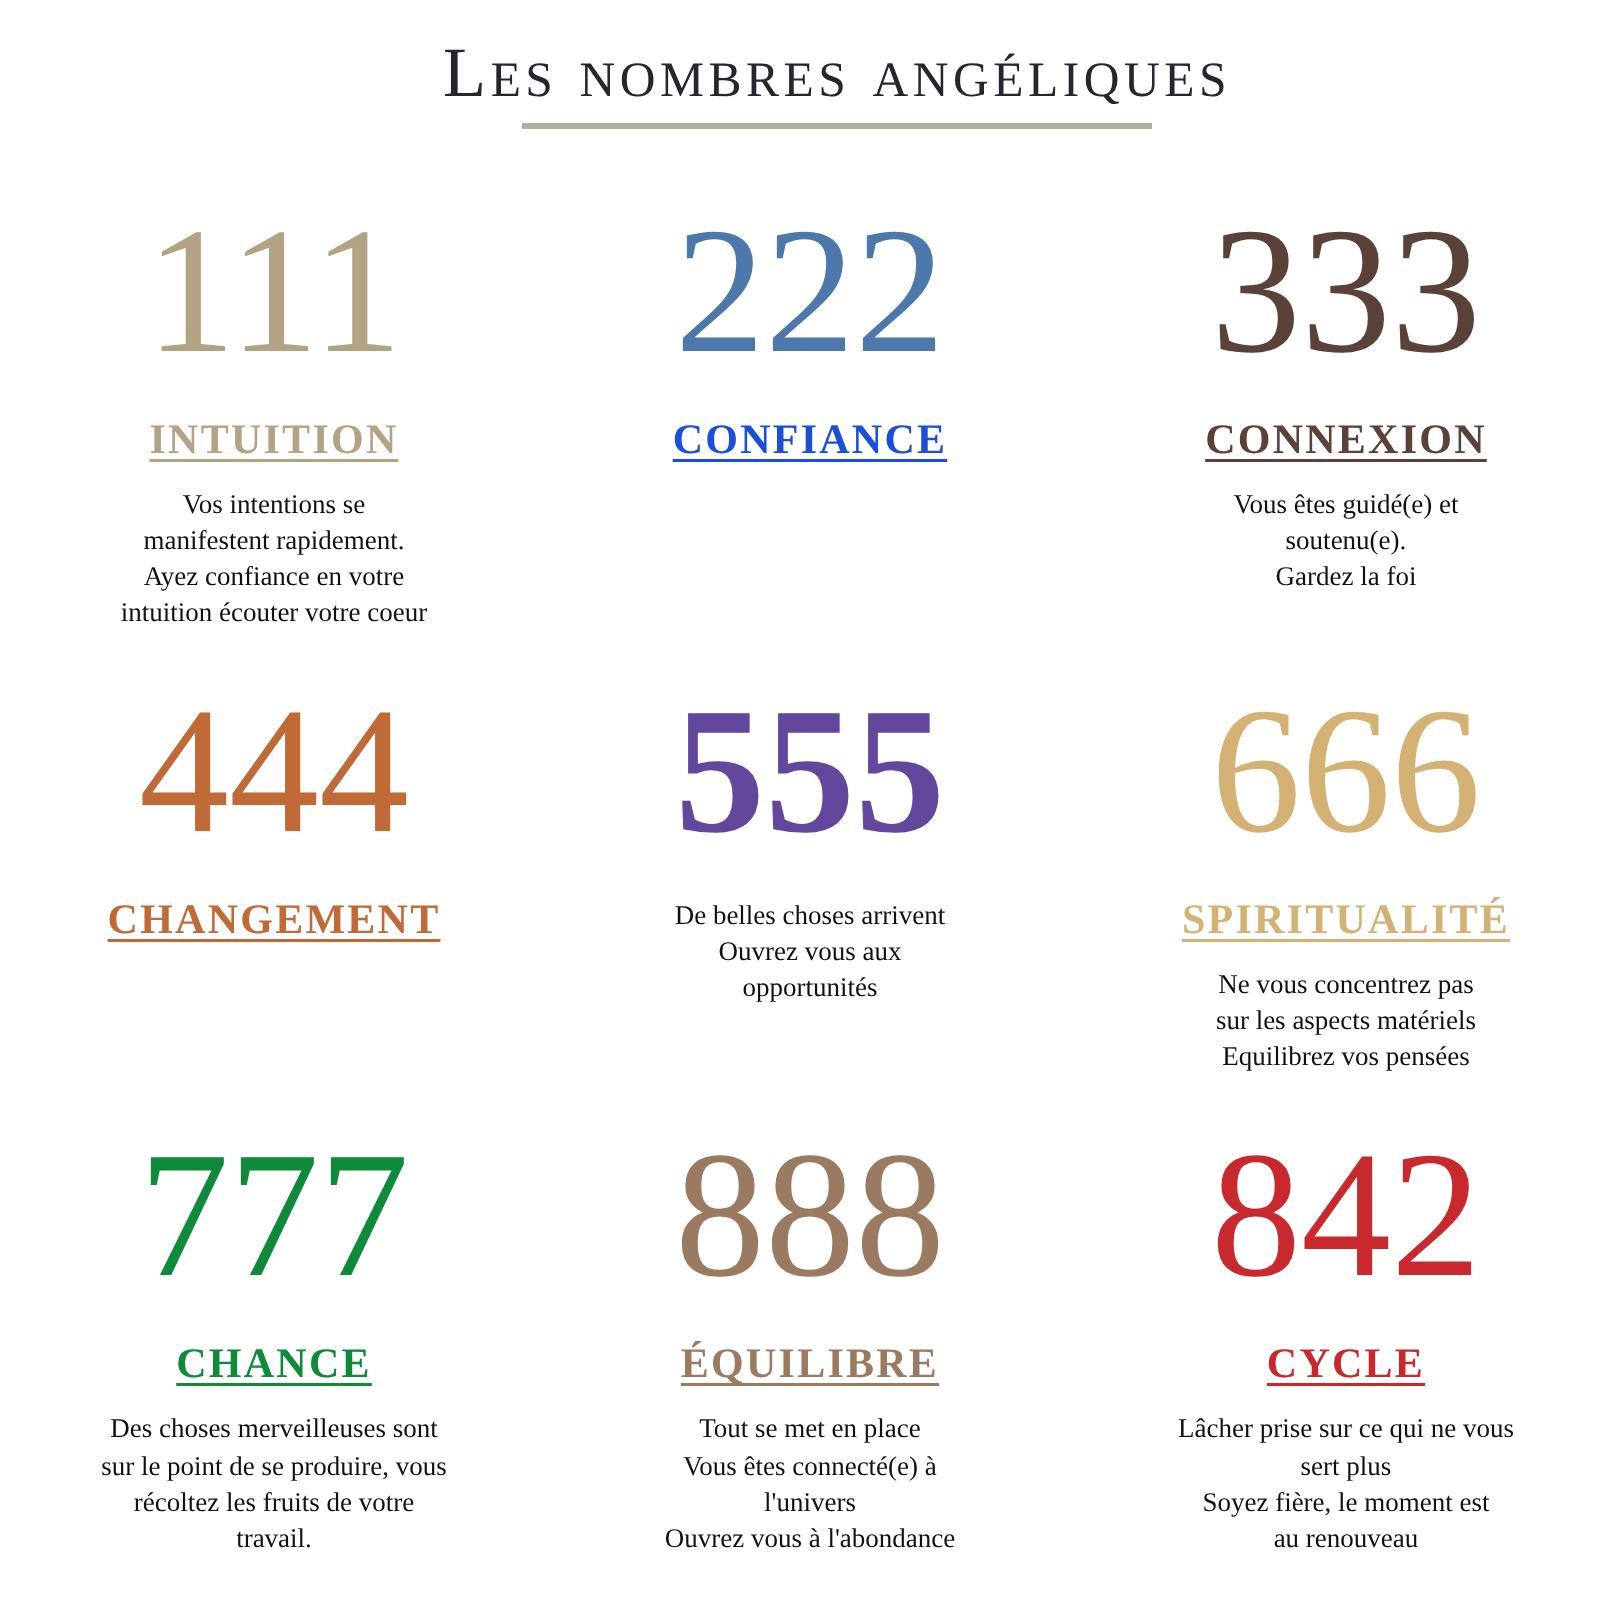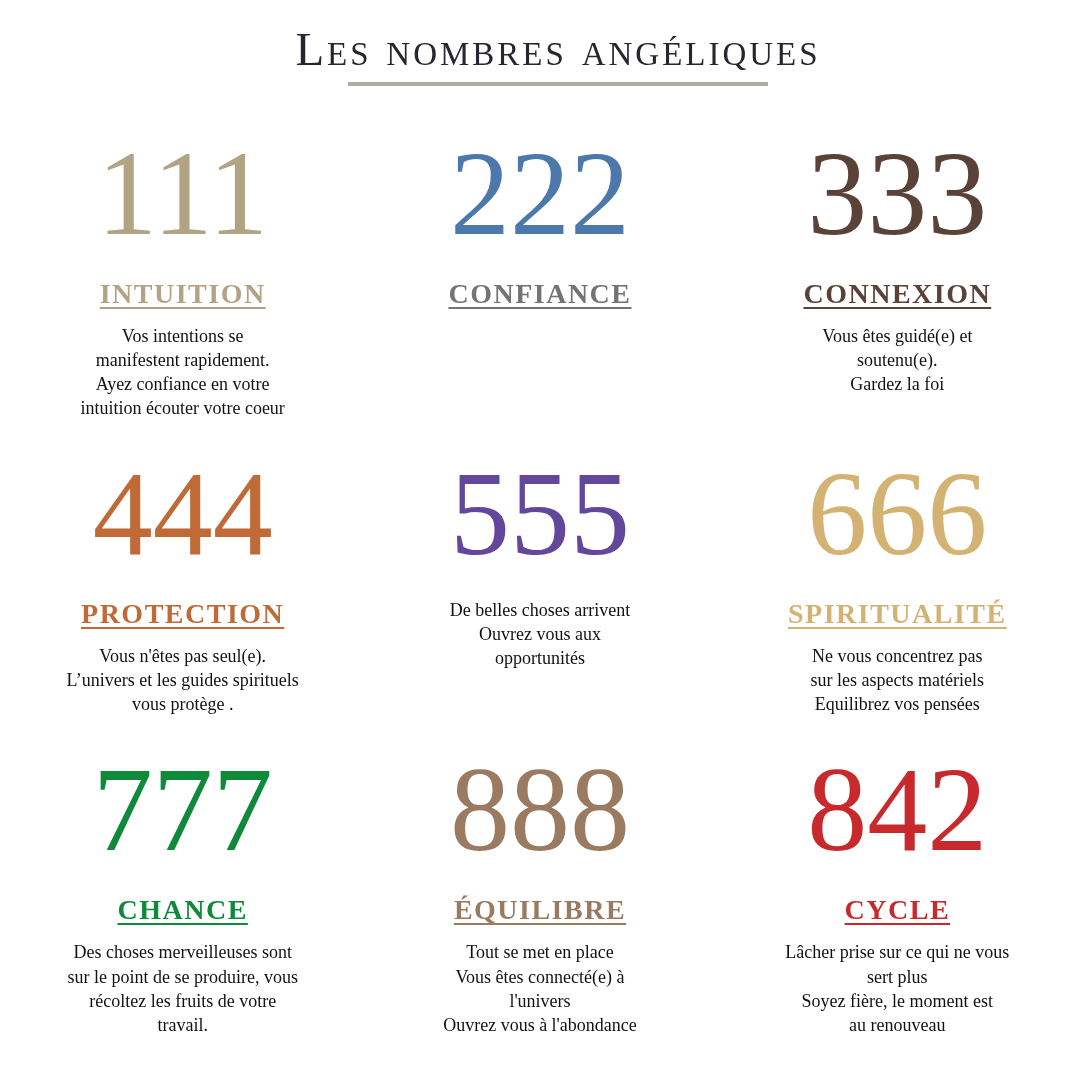--- a/index.html
+++ b/index.html
@@ -86,41 +86,38 @@
       <div class="num" style="color: rgb(179, 163, 133);">111</div>
       <h2 class="label" style="color: rgb(179, 163, 133);">INTUITION</h2>
       <p class="desc">Vos intentions se
 manifestent rapidement.
 Ayez confiance en votre
 intuition écouter votre coeur</p>
     </section>
 
     <section class="cell">
       <div class="num" style="color: rgb(76, 120, 171);">222</div>
-      <h2 class="label" style="color: #737373;">CONFIANCE</h2>
+      <h2 class="label" style="color: #1d4ed8;">CONFIANCE</h2>
     </section>
 
     <section class="cell">
       <div class="num" style="color: rgb(90, 66, 56);">333</div>
       <h2 class="label" style="color: rgb(90, 66, 56);">CONNEXION</h2>
       <p class="desc">Vous êtes guidé(e) et
 soutenu(e).
 Gardez la foi</p>
     </section>
 
     <section class="cell">
       <div class="num" style="color: rgb(192, 106, 56);">444</div>
-      <h2 class="label" style="color: rgb(192, 106, 56);">PROTECTION</h2>
-      <p class="desc">Vous n'êtes pas seul(e).
-L’univers et les guides spirituels
-vous protège .</p>
+      <h2 class="label" style="color: rgb(192, 106, 56);">CHANGEMENT</h2>
     </section>
 
     <section class="cell">
-      <div class="num" style="color: rgb(98, 71, 157);">555</div>
+      <div class="num" style="color: rgb(98, 71, 157); font-weight: bold;">555</div>
       <p class="desc">De belles choses arrivent
 Ouvrez vous aux
 opportunités</p>
     </section>
 
     <section class="cell">
       <div class="num" style="color: rgb(212, 178, 116);">666</div>
       <h2 class="label" style="color: rgb(212, 178, 116);">SPIRITUALITÉ</h2>
       <p class="desc">Ne vous concentrez pas
 sur les aspects matériels

